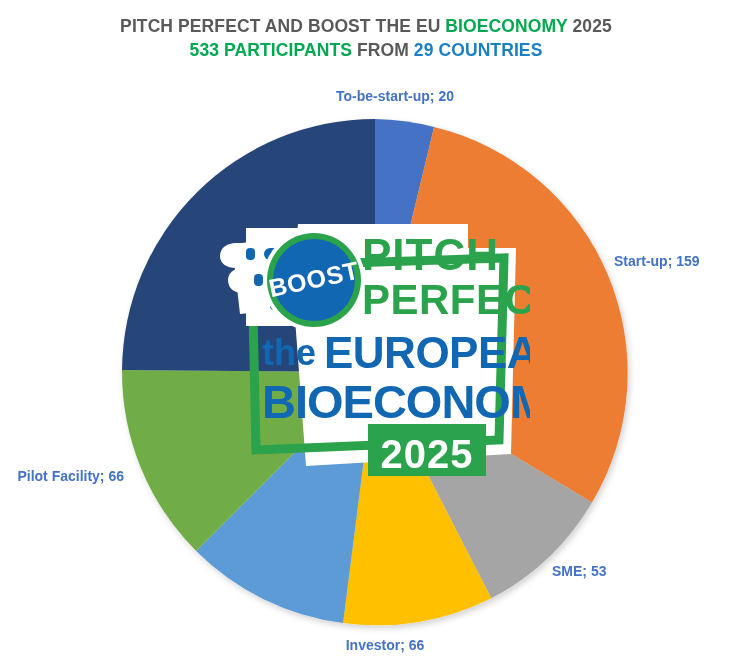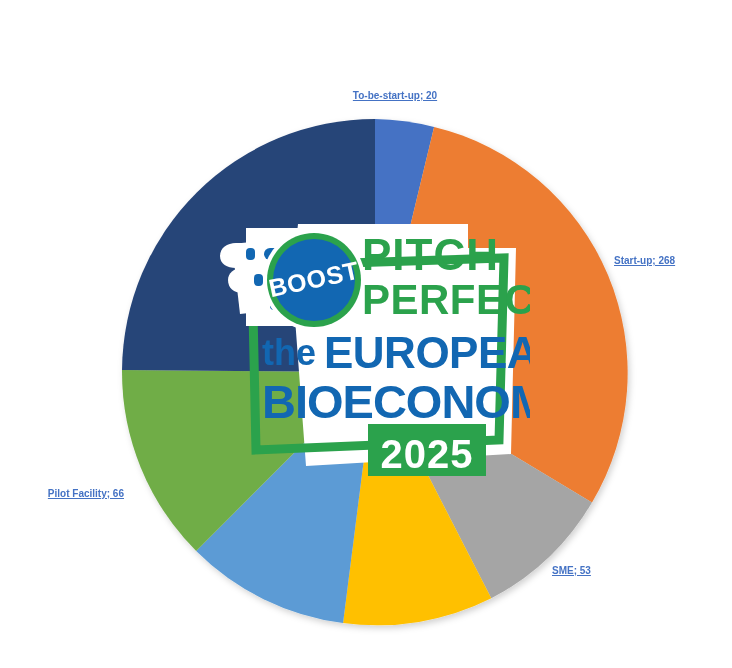--- a/index.html
+++ b/index.html
@@ -26,40 +26,41 @@
   .t-gray{color:#595959;}
 
   
   #chart-area{position:absolute;left:0;top:0;width:732px;height:668px;}
   svg.pie{position:absolute;left:0;top:0;}
 
   
   .dlabel{
     position:absolute;
     color:#4472C4;
-    font-size:10px;
+    font-size:14px;
     font-weight:bold;
     line-height:16px;
     white-space:nowrap;
-    text-decoration:underline;
   }
   .dlabel.center{text-align:center;}
   .dlabel.right{text-align:left;}
   .dlabel.left{text-align:right;}
 
   
   #logo{position:absolute;left:206px;top:218px;width:324px;height:262px;}
   #logo svg{display:block;}
 </style>
 </head>
 <body>
 
 <div id="stage">
 
   <div class="title-block">
+    <div class="title-line1"><span class="t-gray">PITCH PERFECT AND BOOST THE EU </span><span class="t-green">BIOECONOMY</span><span class="t-gray"> 2025</span></div>
+    <div class="title-line2"><span class="t-green">533 PARTICIPANTS</span><span class="t-gray"> FROM </span><span class="t-blue">29 COUNTRIES</span></div>
   </div>
 
   <div id="chart-area">
     <svg class="pie" width="732" height="668" viewBox="0 0 732 668">
       <defs>
         <filter id="pieShadow" x="-20%" y="-20%" width="140%" height="140%">
           <feDropShadow dx="2" dy="3" stdDeviation="3" flood-color="#000000" flood-opacity="0.18"></feDropShadow>
         </filter>
       </defs>
 
@@ -76,27 +77,28 @@
         <path fill="#5B9BD5" d="M 375 372 L 343.06 622.98 A 253 253 0 0 1 196.17 550.92 Z"></path>
 
         <path fill="#70AD47" d="M 375 372 L 196.17 550.92 A 253 253 0 0 1 122.02 370.01 Z"></path>
 
         <path fill="#264478" d="M 375 372 L 122.02 370.01 A 253 253 0 0 1 375 119 Z"></path>
       </g>
     </svg>
 
     <div class="dlabel center" style="left:300px;top:88px;width:190px;">To-be-start-up; 20</div>
 
-    <div class="dlabel right" style="left:614px;top:253px;">Start-up; 268</div>
+    <div class="dlabel right" style="left:614px;top:253px;">Start-up; 159</div>
 
     <div class="dlabel right" style="left:552px;top:563px;">SME; 53</div>
 
+    <div class="dlabel center" style="left:305px;top:637px;width:160px;">Investor; 66</div>
 
 
-    <div class="dlabel left" style="left:0px;top:468px;width:124px;margin-top:18px;">Pilot Facility; 66</div>
+    <div class="dlabel left" style="left:0px;top:468px;width:124px;">Pilot Facility; 66</div>
 
     <div class="dlabel center" style="left:48px;top:151px;width:180px;">
     </div>
   </div>
 
   <div id="logo">
     <svg width="324" height="262" viewBox="0 0 324 262">
 
       <g>
         <path d="M 92 6 L 262 6 L 262 30 L 310 30 L 305 236 L 100 248 L 86 60 Z" fill="#FFFFFF"></path>

